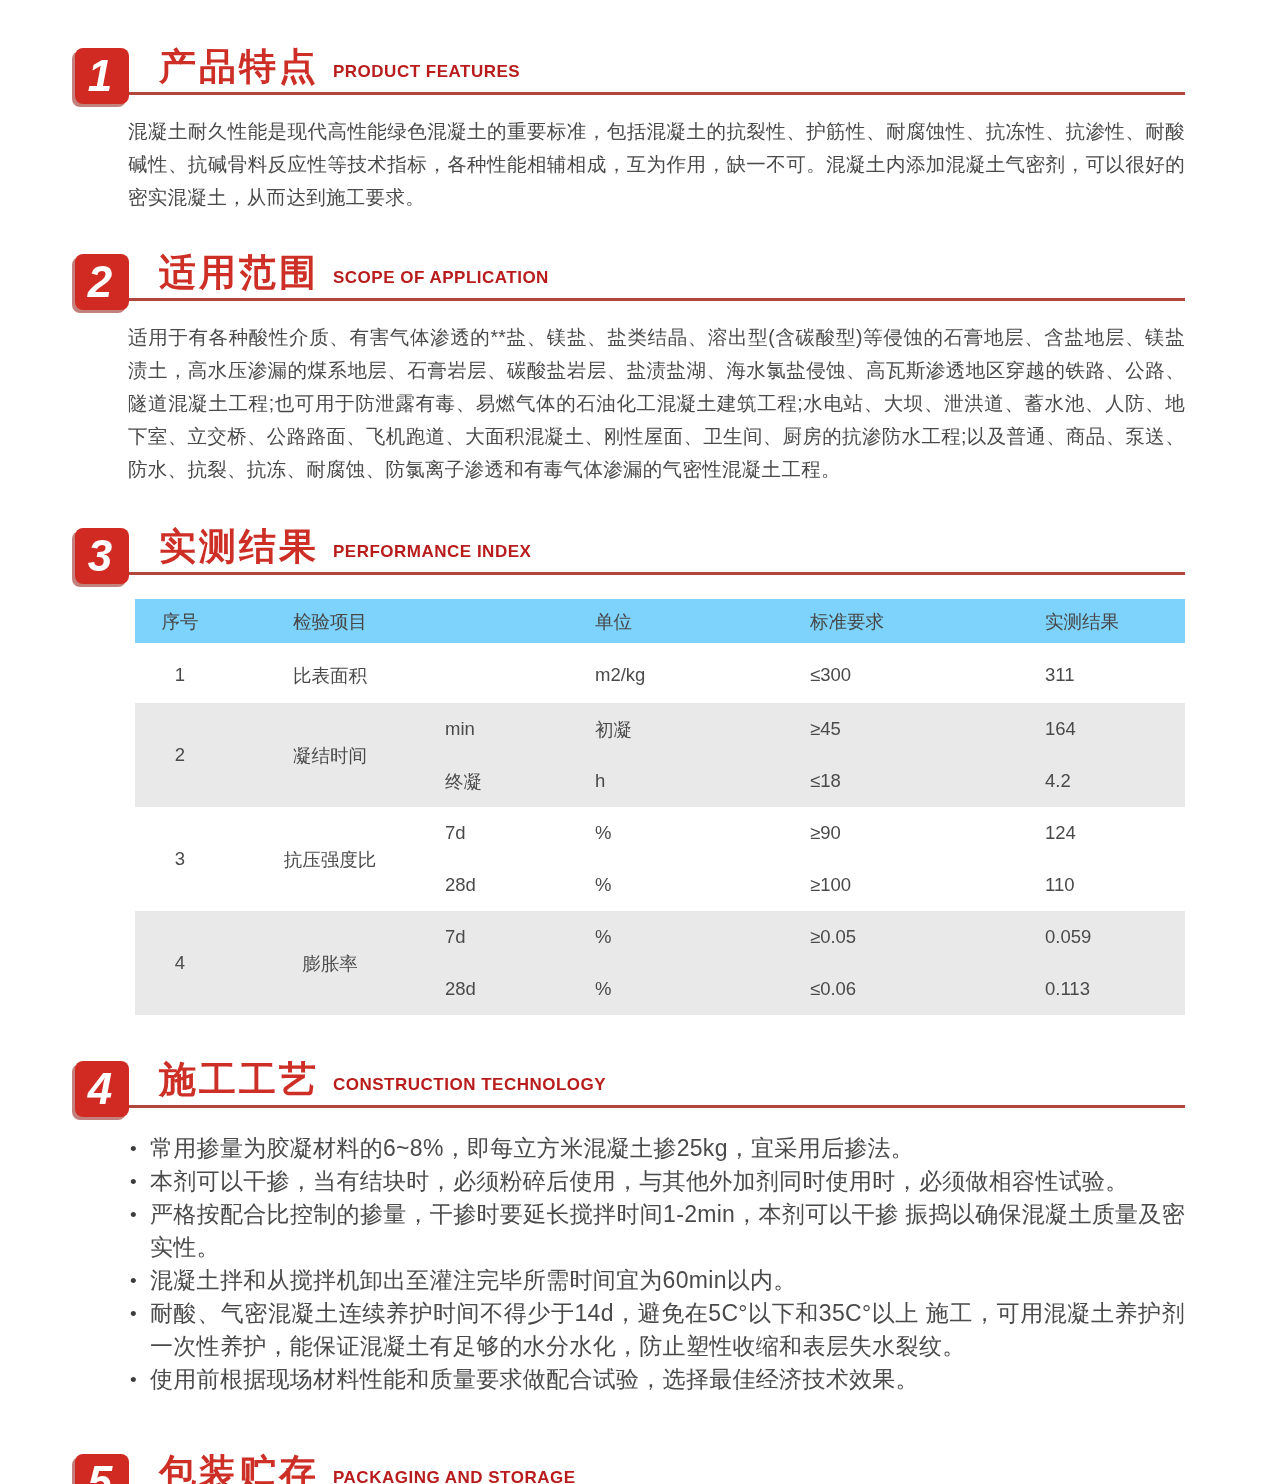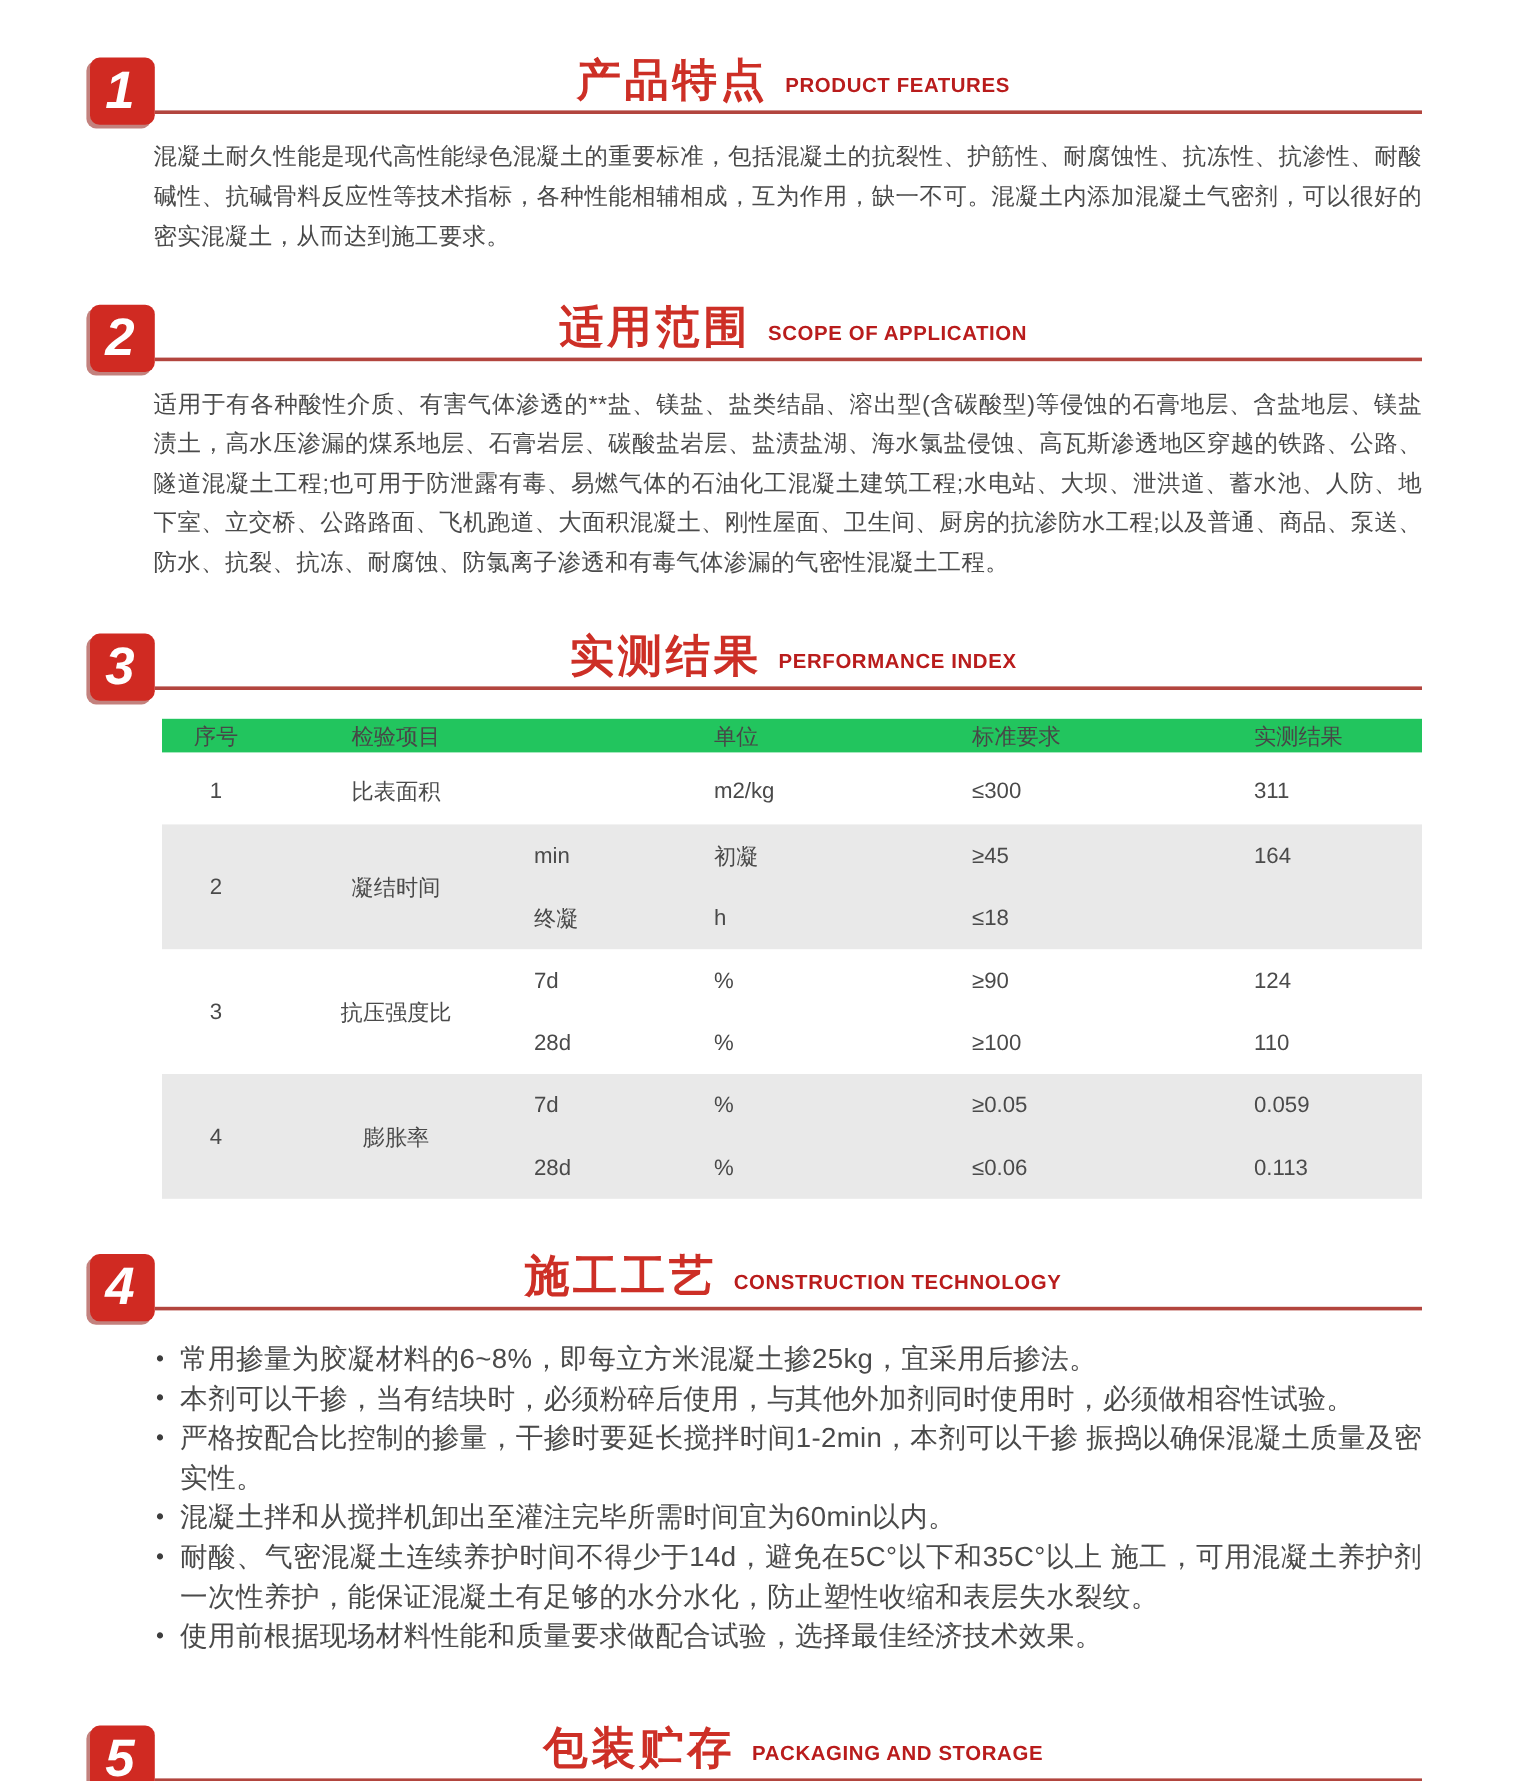--- a/index.html
+++ b/index.html
@@ -21,21 +21,21 @@
     display:flex;align-items:center;justify-content:center;
     margin-bottom:-9px;position:relative;z-index:2;
     box-shadow:-3px 3px 0 rgba(145,26,19,.55);
   }
   .badge .num{
     color:#ffffff;font-size:44px;font-weight:700;font-style:italic;
     line-height:1;transform:translateX(-2px);
   }
   .head-right{
     flex:1;display:flex;align-items:baseline;gap:14px;
-    border-bottom:3px solid #b2453e;padding:0 0 7px 8px;justify-content:center;
+    border-bottom:3px solid #b2453e;padding:0 0 7px 30px;
   }
   .sec-title{
     margin:0;color:#cd2f26;font-size:37px;font-weight:700;
     line-height:1;letter-spacing:3px;
   }
   .sec-sub{
     color:#b91c1c;font-size:17px;font-weight:700;letter-spacing:.5px;
     transform:translateY(-2px);
   }
   
@@ -48,21 +48,21 @@
     position:relative;padding-left:20px;font-size:23px;line-height:33px;
     color:#4a4a4a;text-align:justify;letter-spacing:.3px;
   }
   .bullets li::before{
     content:"\2022";position:absolute;left:0;top:0;color:#3d3d3d;
     font-size:19px;
   }
   
   .ptable{margin:24px 0 0 60px;font-size:18.5px;color:#4a4a4a;}
   .tgrid{display:grid;grid-template-columns:90px 210px 150px 215px 235px 1fr;}
-  .thead{height:28px;background:#22c55e;margin-bottom:4px;align-items:center;}
+  .thead{height:44px;background:#7dd3fc;margin-bottom:4px;align-items:center;}
   .thead .cell{font-size:18.5px;color:#474747;}
   .tgroup.single{grid-template-rows:56px;}
   .tgroup.double{grid-template-rows:52px 52px;}
   .g-gray{background:#e9e9e9;}
   .cell{display:flex;align-items:center;}
   .c-center{justify-content:center;text-align:center;}
   .c-left{padding-left:10px;}
   .double .c-span{grid-row:1 / span 2;}
 </style>
 </head>
@@ -129,20 +129,21 @@
       <div class="tgrid tgroup double g-gray">
         <div class="cell c-center c-span">2</div>
         <div class="cell c-center c-span">凝结时间</div>
         <div class="cell c-left">min</div>
         <div class="cell c-left">初凝</div>
         <div class="cell c-left">≥45</div>
         <div class="cell c-left">164</div>
         <div class="cell c-left">终凝</div>
         <div class="cell c-left">h</div>
         <div class="cell c-left">≤18</div>
+        <div class="cell c-left">4.2</div>
       </div>
 
       <div class="tgrid tgroup double">
         <div class="cell c-center c-span">3</div>
         <div class="cell c-center c-span">抗压强度比</div>
         <div class="cell c-left">7d</div>
         <div class="cell c-left">%</div>
         <div class="cell c-left">≥90</div>
         <div class="cell c-left">124</div>
         <div class="cell c-left">28d</div>

